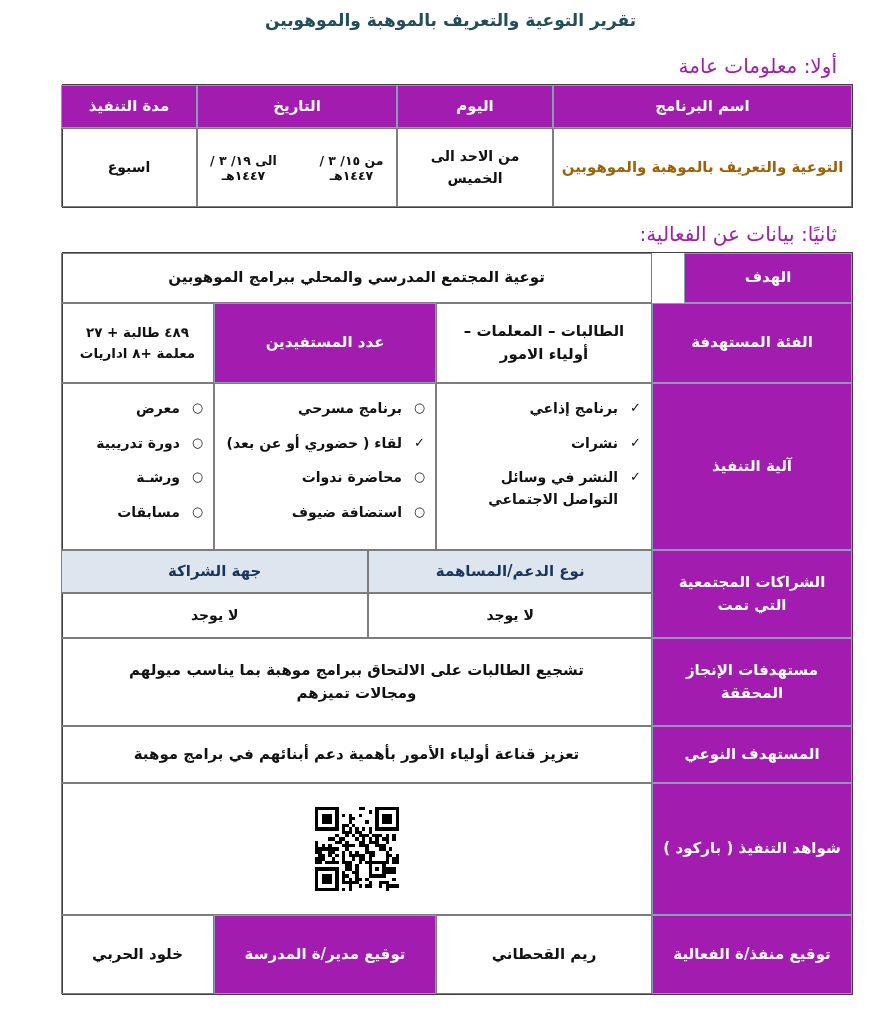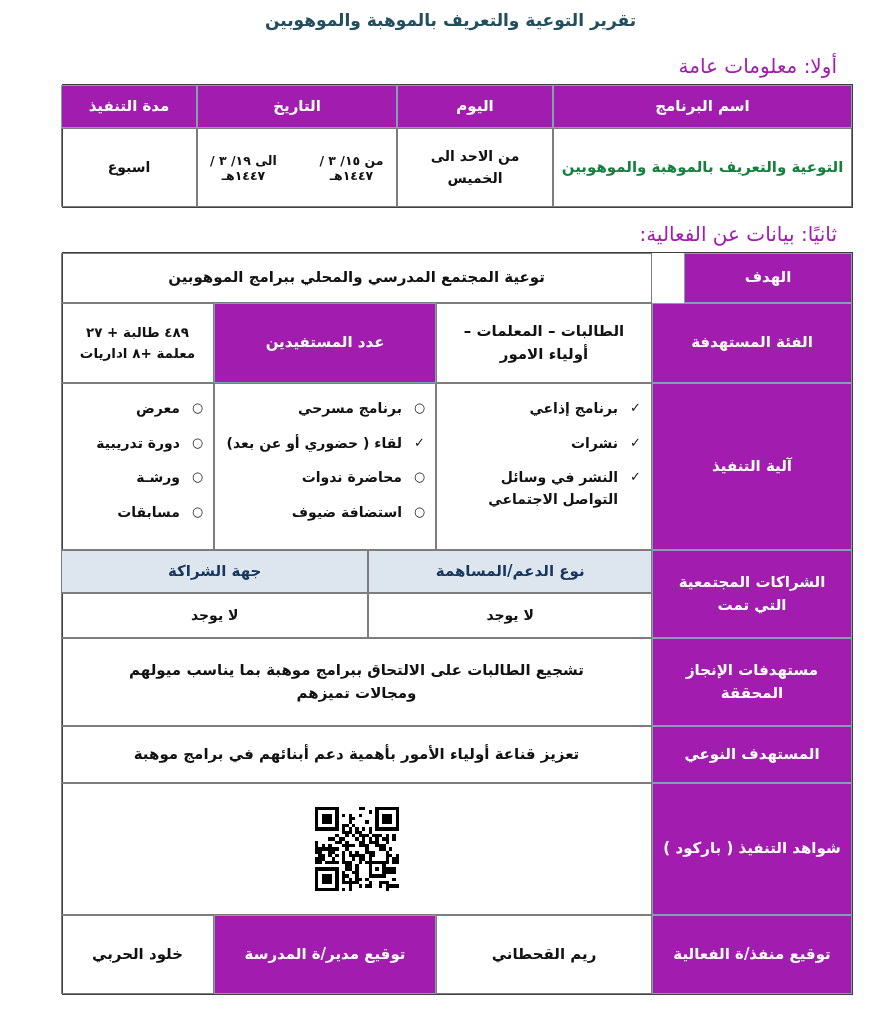--- a/index.html
+++ b/index.html
@@ -45,21 +45,21 @@
     line-height:1.55;
   }
   .hdr{
     background:#a21caf;
     color:#ffffff;
     border-color:#7fa2ae;
     font-size:15px;
   }
   
   .t1{grid-template-columns:299px 156px 200px 136px;grid-template-rows:43px 79px;}
-  .t1 .program-val{color:#15803d;font-size:15px;}
+  .t1 .program-val{color:#a16207;font-size:15px;}
   .t1 .date-cell{flex-direction:row;justify-content:center;gap:30px;font-size:12.5px;line-height:1.2;}
   
   .t2{grid-template-columns:200px 216px 222px 153px;grid-template-rows:50px 80px 167px 43px 45px 88px 57px 132px 79px;}
   .span3{grid-column:2 / span 3;}
   .mech{
     flex-direction:column;align-items:flex-start;justify-content:flex-start;
     padding:14px 10px 8px 6px;row-gap:13px;
   }
   .mi{display:flex;align-items:flex-start;gap:8px;text-align:right;}
   .mark{width:15px;flex:0 0 15px;font-size:13px;line-height:1.55;}

